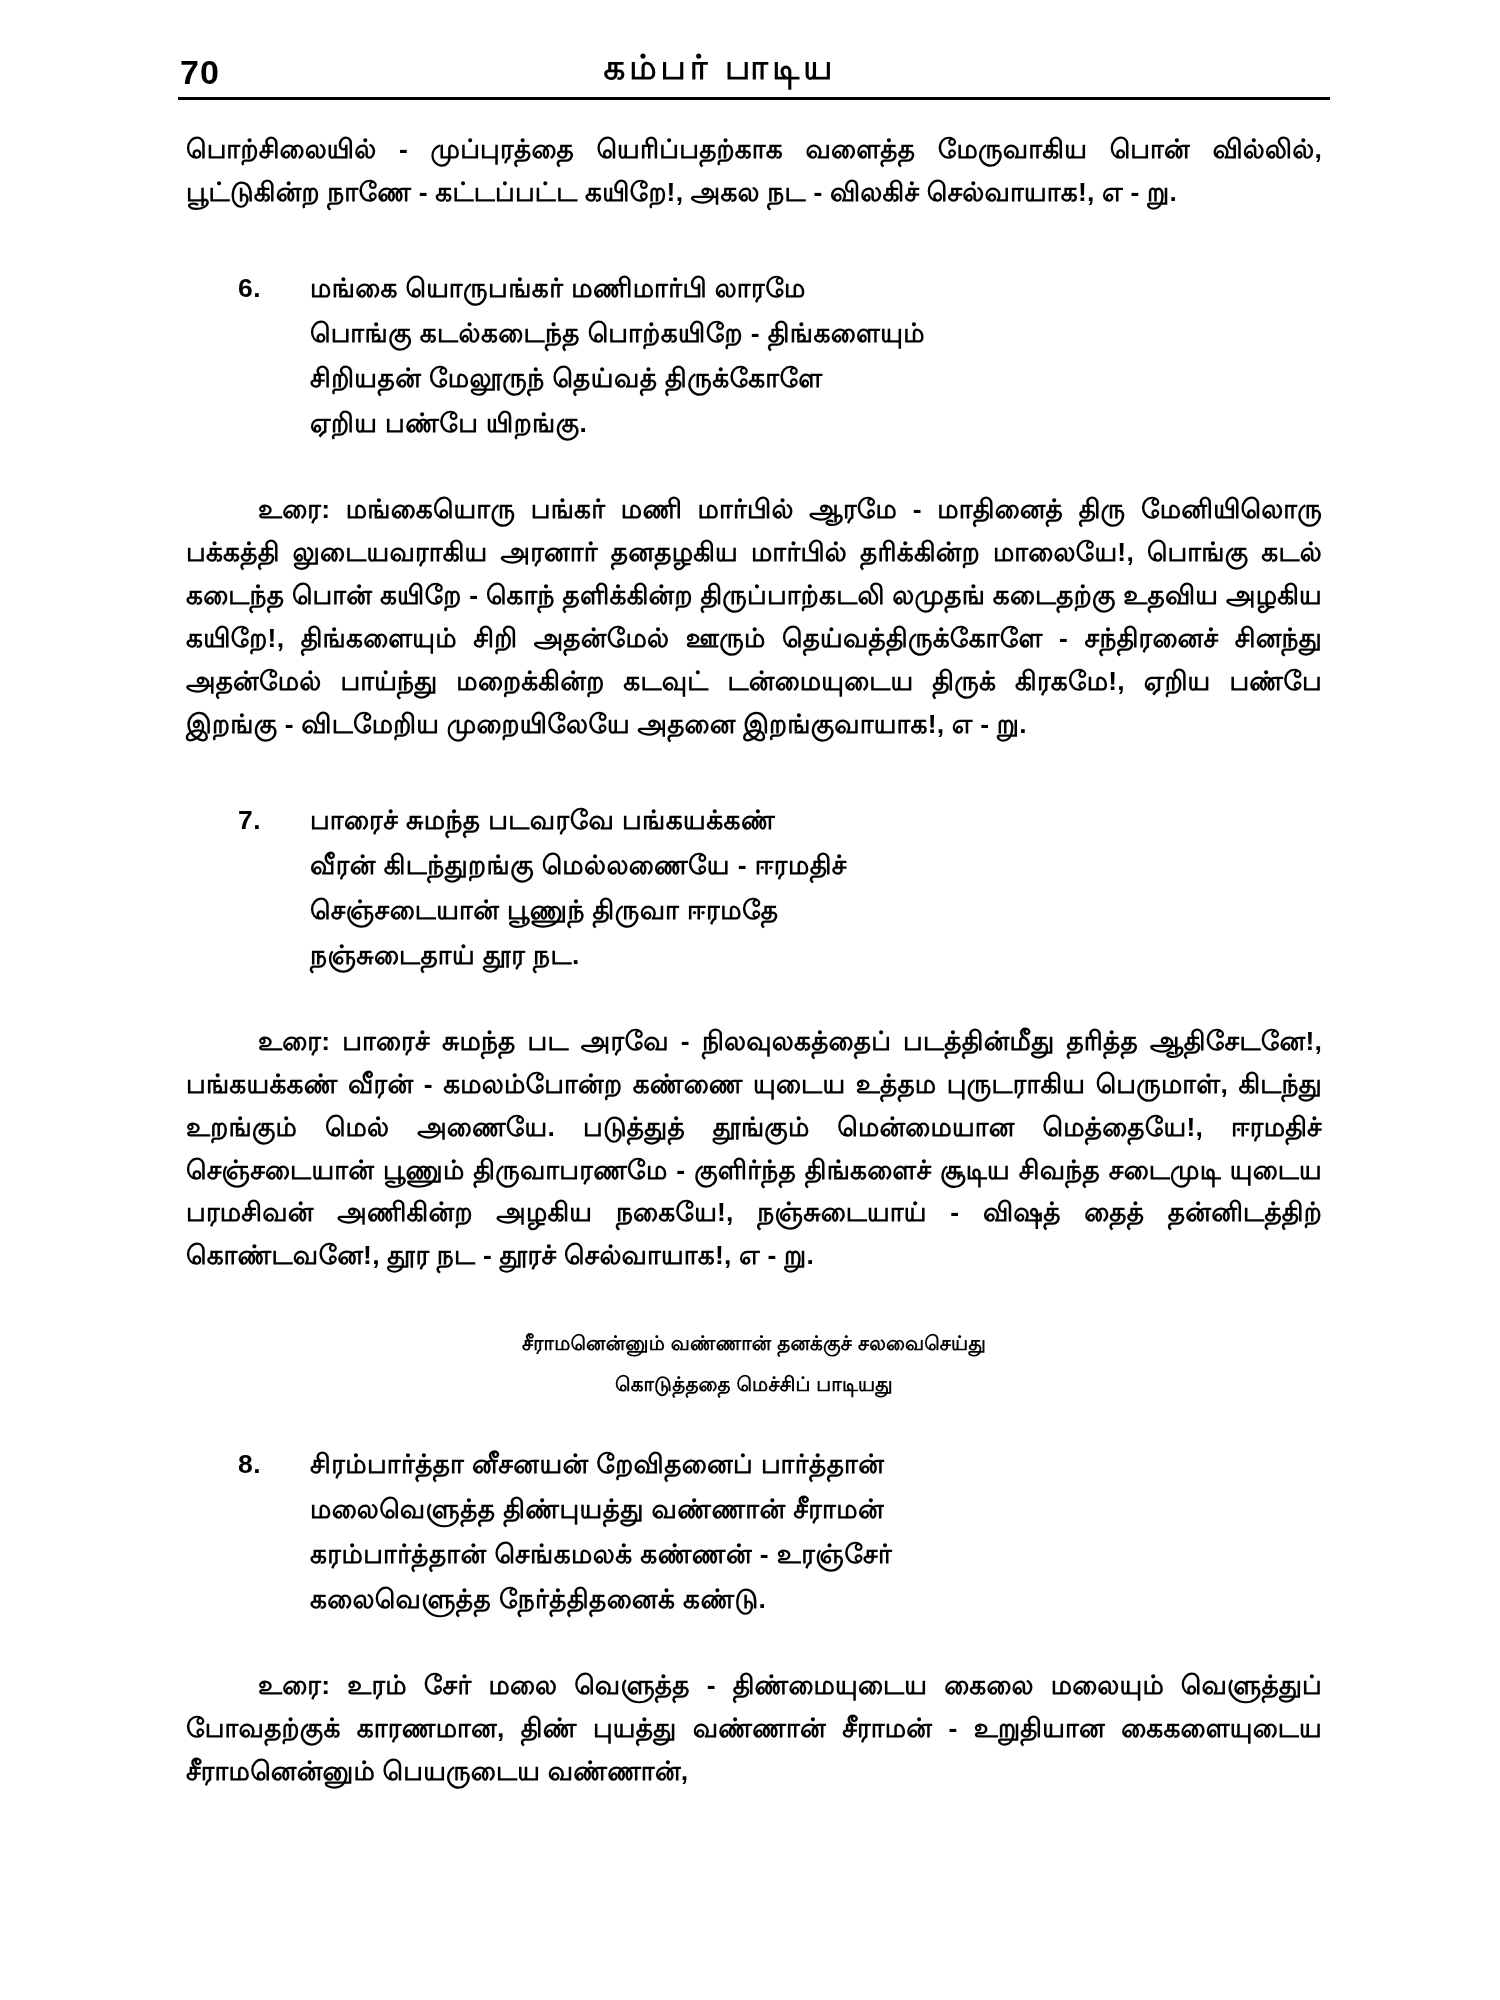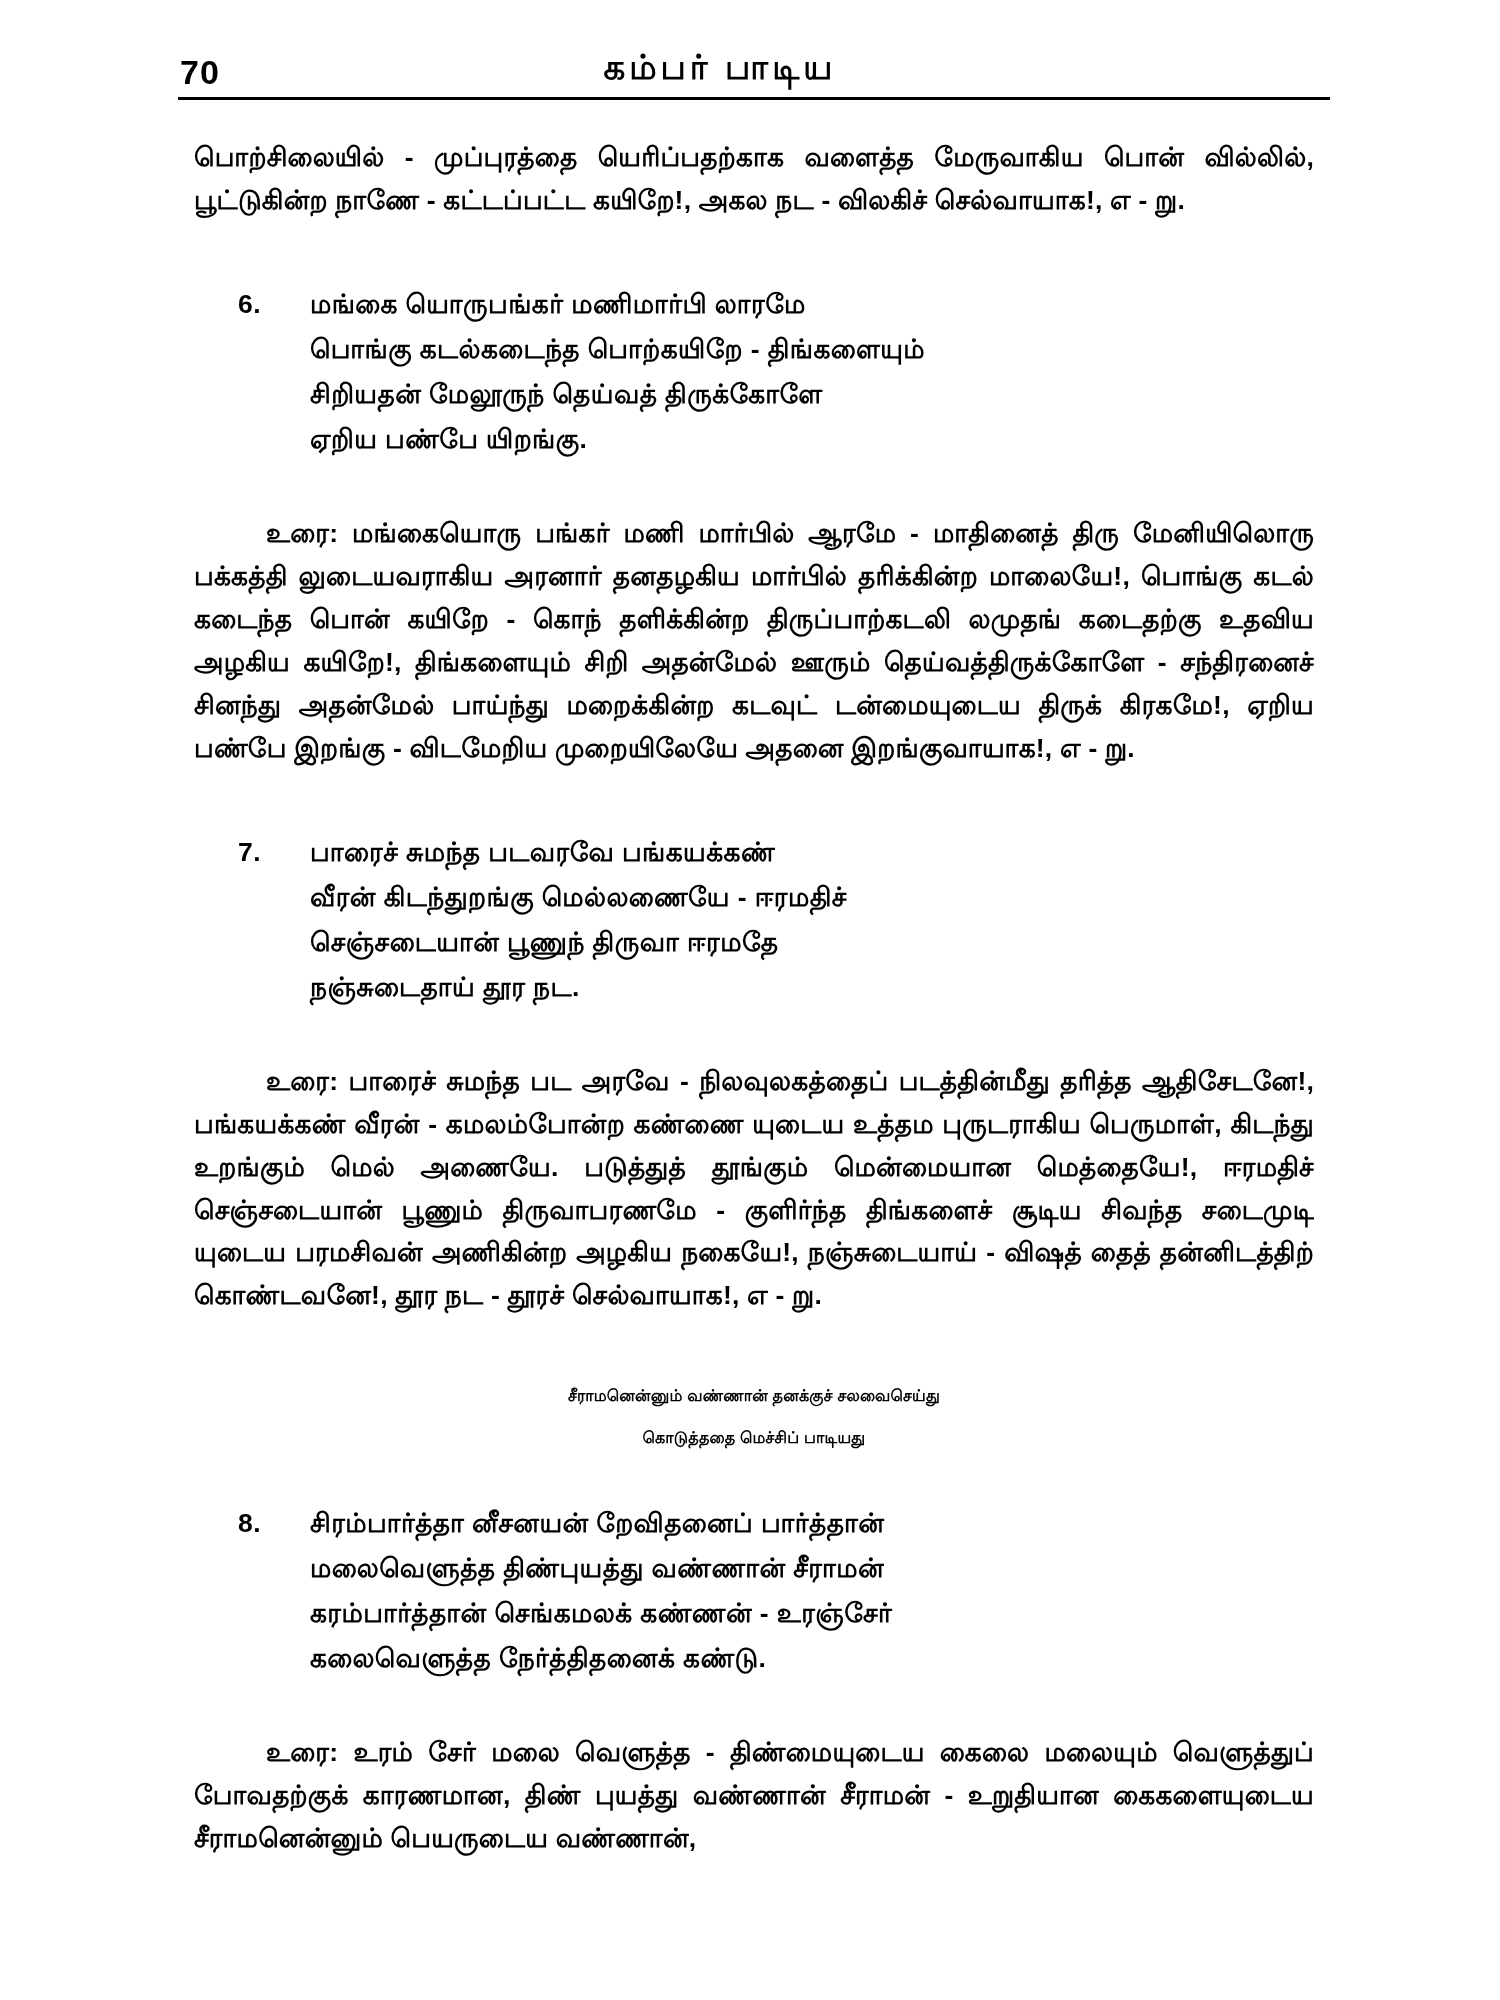--- a/index.html
+++ b/index.html
@@ -53,21 +53,21 @@
     height: 3px;
     background: #000000;
   }
   .content {
     position: absolute;
     left: 178px;
     top: 120px;
     width: 1152px;
   }
   p {
-    margin: 16px;
+    margin: 8px;
   }
   .prose {
     font-size: 26.5px;
     line-height: 1.62;
     text-align: justify;
     font-weight: bold;
     letter-spacing: 0.2px;
   }
   .prose.indent {
     text-indent: 72px;
@@ -89,21 +89,21 @@
     text-align: left;
   }
   .verse .lines {
     flex: 1;
   }
   .verse .lines div {
     white-space: nowrap;
   }
   .center-note {
     text-align: center;
-    font-size: 16px;
+    font-size: 20px;
     font-weight: bold;
     line-height: 1.62;
     letter-spacing: 0.2px;
   }
 </style>
 </head>
 <body>
 
 <div class="page">
 

